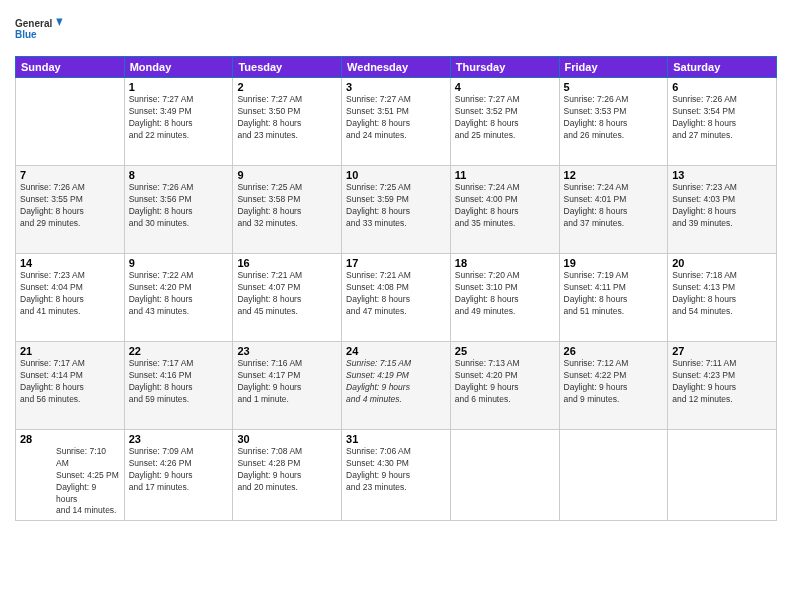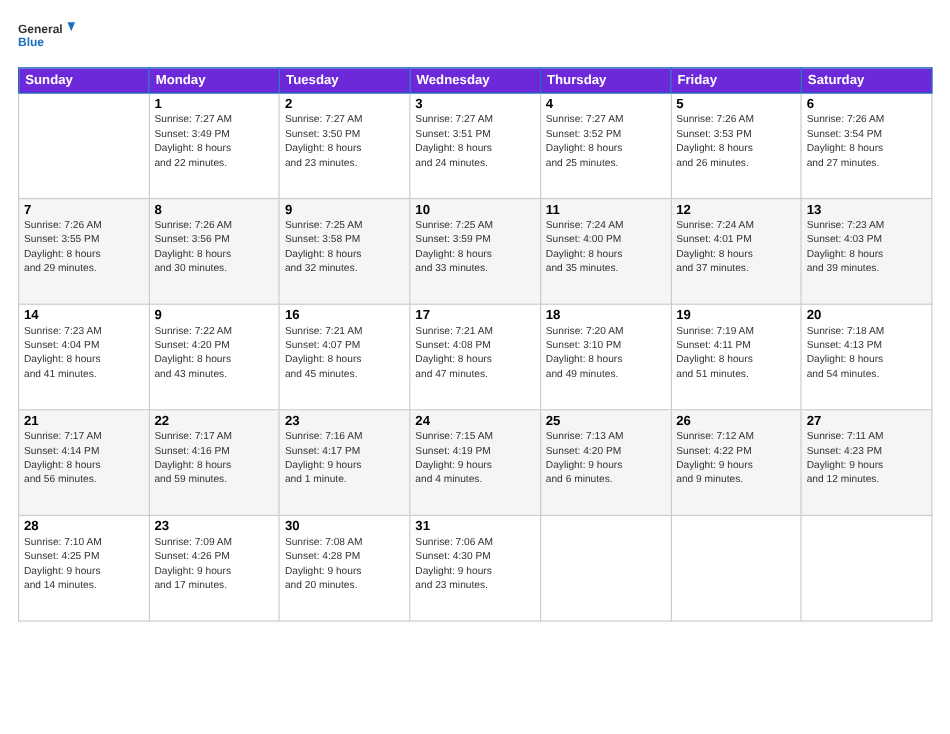--- a/index.html
+++ b/index.html
@@ -276,21 +276,21 @@
           </td>
           <td>
             <div class="day-num">23</div>
             <div class="day-info" style="white-space: pre-line;">Sunrise: 7:16 AM
 Sunset: 4:17 PM
 Daylight: 9 hours
 and 1 minute.</div>
           </td>
           <td>
             <div class="day-num">24</div>
-            <div class="day-info" style="white-space: pre-line;">Sunrise: 7:15 AM
+            <div class="day-info" style="white-space: pre-line; font-style: italic;">Sunrise: 7:15 AM
 Sunset: 4:19 PM
 Daylight: 9 hours
 and 4 minutes.</div>
           </td>
           <td>
             <div class="day-num">25</div>
             <div class="day-info" style="white-space: pre-line;">Sunrise: 7:13 AM
 Sunset: 4:20 PM
 Daylight: 9 hours
 and 6 minutes.</div>
@@ -306,21 +306,21 @@
             <div class="day-num">27</div>
             <div class="day-info" style="white-space: pre-line;">Sunrise: 7:11 AM
 Sunset: 4:23 PM
 Daylight: 9 hours
 and 12 minutes.</div>
           </td>
         </tr>
         <tr>
           <td>
             <div class="day-num">28</div>
-            <div class="day-info" style="white-space: pre-line;">Sunrise: 7:10 AM
+            <div class="day-info" style="white-space: pre-line; margin-left: 36px;">Sunrise: 7:10 AM
 Sunset: 4:25 PM
 Daylight: 9 hours
 and 14 minutes.</div>
           </td>
           <td>
             <div class="day-num">23</div>
             <div class="day-info" style="white-space: pre-line;">Sunrise: 7:09 AM
 Sunset: 4:26 PM
 Daylight: 9 hours
 and 17 minutes.</div>

